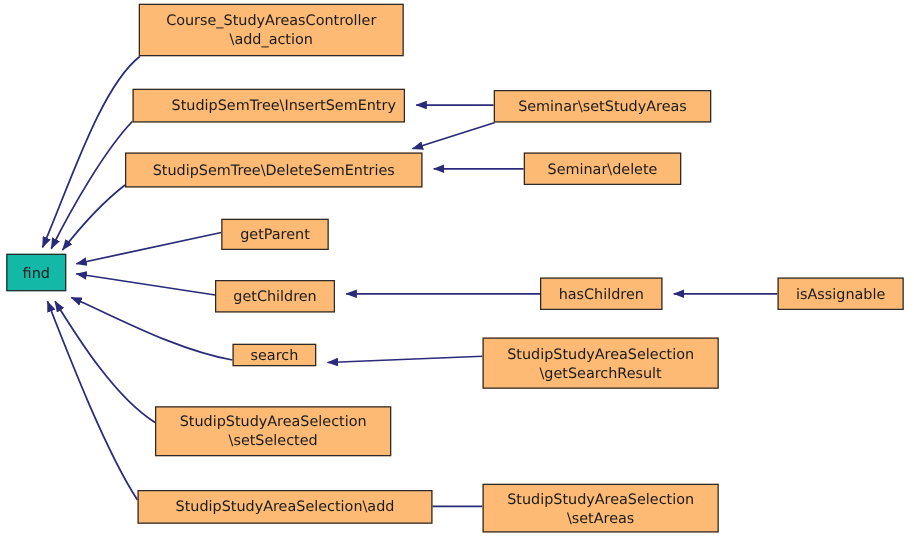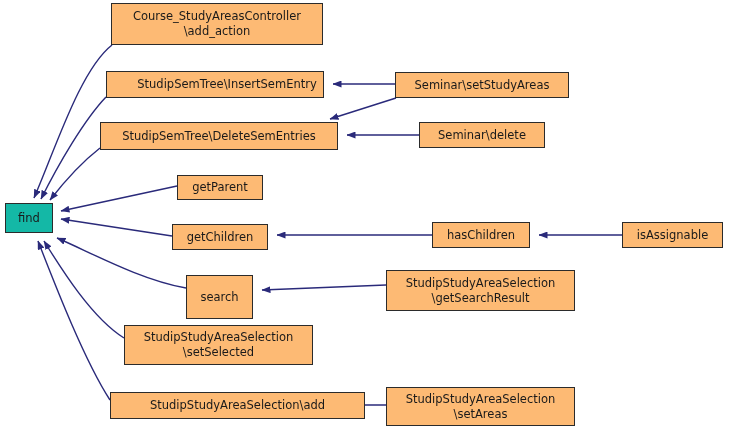--- a/index.html
+++ b/index.html
@@ -112,30 +112,30 @@
   </div>
 
   <div class="node-box" style="left:172px; top:224px; width:96px; height:26px;">
     <span class="node-label">getChildren</span>
   </div>
 
   <div class="node-box" style="left:177px; top:175px; width:86px; height:25px;">
     <span class="node-label">getParent</span>
   </div>
 
-  <div class="node-box" style="left:186px; top:275px; width:67px; height:44px;">
+  <div class="node-box" style="left:186px; top:275px; width:67px; height:18px;">
     <span class="node-label">search</span>
   </div>
 
   <div class="node-box" style="left:124px; top:325px; width:189px; height:40px;">
     <span class="node-label">StudipStudyAreaSelection
 \setSelected</span>
   </div>
 
-  <div class="node-box" style="left:110px; top:392px; width:255px; height:27px;">
+  <div class="node-box" style="left:110px; top:392px; width:236px; height:27px;">
     <span class="node-label">StudipStudyAreaSelection\add</span>
   </div>
 
   <div class="node-box" style="left:395px; top:72px; width:174px; height:26px;">
     <span class="node-label">Seminar\setStudyAreas</span>
   </div>
 
   <div class="node-box" style="left:419px; top:122px; width:126px; height:26px;">
     <span class="node-label">Seminar\delete</span>
   </div>

